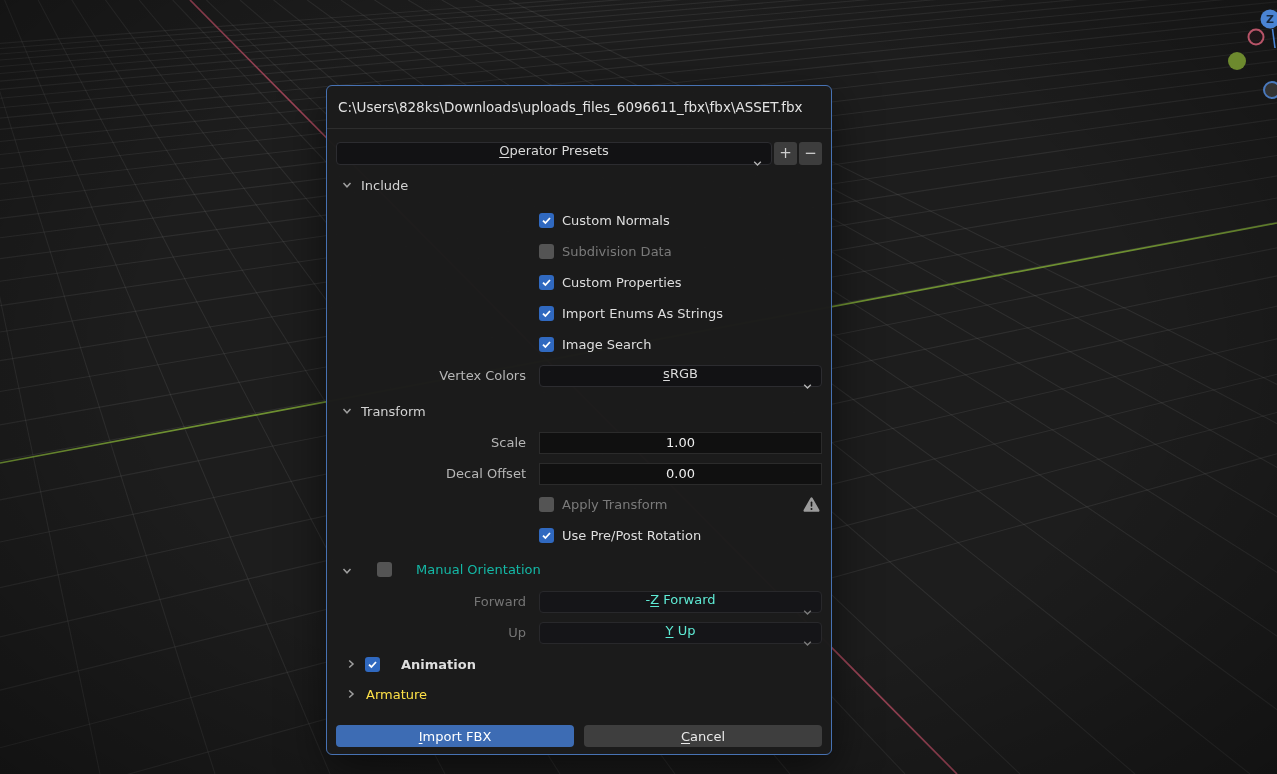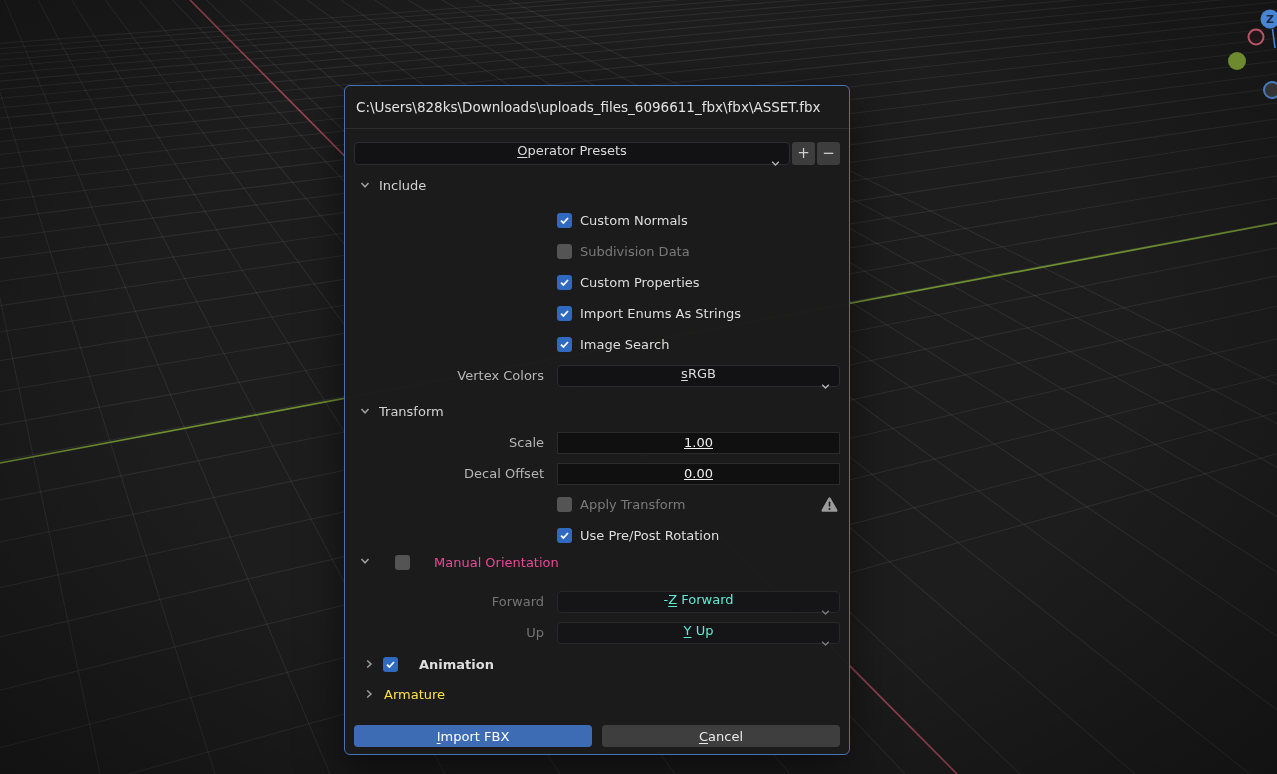--- a/index.html
+++ b/index.html
@@ -12,21 +12,21 @@
   #grid-svg{position:absolute;left:0;top:0;}
   .vignette{
     position:absolute;left:0;top:0;width:1277px;height:774px;
     background:radial-gradient(ellipse at 50% 45%, rgba(0,0,0,0) 55%, rgba(0,0,0,0.38) 100%);
     pointer-events:none;
   }
   #gizmo-svg{position:absolute;right:0;top:0;}
 
   
   .dialog{
-    position:absolute;left:344px;top:85px;width:506px;height:670px;
+    position:absolute;left:326px;top:85px;width:506px;height:670px;
     box-sizing:border-box;
     background:rgba(27,27,27,0.985);
     border:1px solid #4772b3;border-radius:6px;
     box-shadow:0 14px 45px rgba(0,0,0,0.55);
     color:#dcdcdc;font-size:13px;
   }
   .title-row{
     height:42px;line-height:42px;padding:0 11px;
     font-size:13.5px;color:#e3e3e3;white-space:nowrap;overflow:hidden;
     border-bottom:1px solid #2d2d2d;
@@ -63,25 +63,25 @@
     display:flex;align-items:center;justify-content:center;flex:0 0 15px;
   }
   .checkbox.on{background:#3069c0;}
   .checkbox svg{display:none;}
   .checkbox.on svg{display:block;}
 
   .dd{height:22px;flex:1;}
   .dd.dis{color:#5eead4;background:#151518;border-color:#28282b;}
   .numf{
     height:22px;flex:1;background:#101010;border:1px solid #2b2b2b;border-radius:0;
-    display:flex;align-items:center;justify-content:center;color:#eeeeee;box-sizing:border-box;text-decoration:underline;
+    display:flex;align-items:center;justify-content:center;color:#eeeeee;box-sizing:border-box;
   }
   .warn{margin-left:auto;display:flex;align-items:center;padding-right:2px;}
 
-  .mo-header{display:flex;align-items:flex-start;height:22px;margin-top:4px;gap:24px;color:#ec4899;}
+  .mo-header{display:flex;align-items:flex-end;height:22px;margin-top:4px;gap:24px;color:#14b8a6;}
   .mo-header .chev{display:flex;align-items:center;margin-left:5px;}
   .tog-row{display:flex;align-items:center;height:30px;gap:8px;}
   .tog-row .chev{display:flex;align-items:center;margin-left:9px;}
   .tog-row .cb-label{margin-left:13px;font-weight:bold;}
   .tog-row .lone-label{color:#fde047;margin-left:1px;}
 
   .actions{display:flex;gap:10px;margin-top:16px;height:22px;}
   .btn{
     flex:1;border-radius:4px;display:flex;align-items:center;justify-content:center;
     font-size:13px;color:#e9e9e9;

